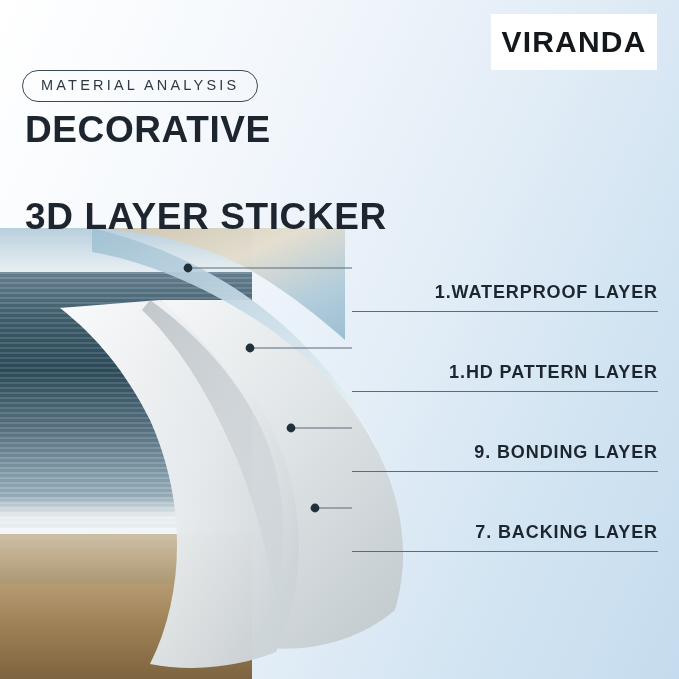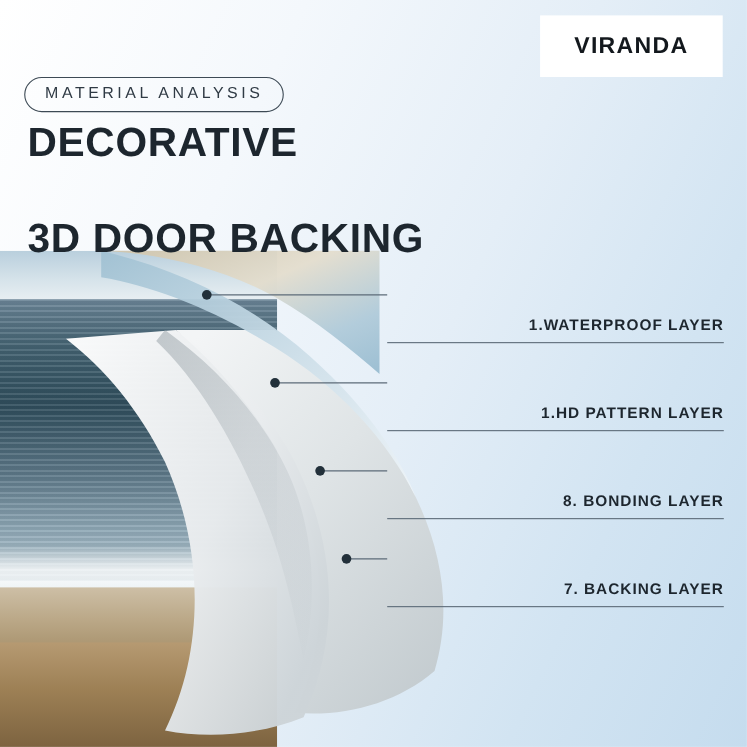--- a/index.html
+++ b/index.html
@@ -55,42 +55,42 @@
     right: 22px;
     top: 14px;
     width: 166px;
     height: 56px;
     background: #ffffff;
     display: flex;
     align-items: center;
     justify-content: center;
   }
   .brand-text {
-    font-size: 21px;
+    font-size: 30px;
     font-weight: 700;
     letter-spacing: 1.2px;
     color: #13181d;
   }
 
   
   .labels {
     position: absolute;
     left: 352px;
     top: 232px;
     width: 306px;
   }
   .label-row {
     position: relative;
     height: 80px;
   }
   .label-text {
     position: absolute;
     right: 0;
     bottom: 9px;
-    font-size: 14px;
+    font-size: 18px;
     font-weight: 600;
     letter-spacing: 0.9px;
     color: #1d262e;
     white-space: nowrap;
   }
   .label-rule {
     position: absolute;
     right: 0;
     bottom: 0;
     width: 100%;
@@ -225,21 +225,21 @@
 
       <path d="M150,300 C200,336 240,382 262,430 C284,478 290,540 276,600
                C268,560 258,510 238,462 C214,404 182,348 142,310 Z" fill="url(#gradShadow)"></path>
     </svg>
   </div>
 
   <div class="eyebrow">MATERIAL ANALYSIS</div>
 
   <div class="title-block">
     <div class="title-line">DECORATIVE</div>
-    <div class="title-line">3D DOOR BACKING</div>
+    <div class="title-line">3D LAYER STICKER</div>
   </div>
 
   <div class="brand-box">
     <span class="brand-text">VIRANDA</span>
   </div>
 
   <svg class="leaders" viewBox="0 0 679 679">
     <line x1="188" y1="268" x2="352" y2="268" stroke="#5d6b78" stroke-width="1.1"></line>
     <circle cx="188" cy="268" r="4.4" fill="#22303a"></circle>
 
@@ -256,21 +256,21 @@
   <div class="labels">
     <div class="label-row">
       <div class="label-text">1.WATERPROOF LAYER</div>
       <div class="label-rule"></div>
     </div>
     <div class="label-row">
       <div class="label-text">1.HD PATTERN LAYER</div>
       <div class="label-rule"></div>
     </div>
     <div class="label-row">
-      <div class="label-text">8. BONDING LAYER</div>
+      <div class="label-text">9. BONDING LAYER</div>
       <div class="label-rule"></div>
     </div>
     <div class="label-row">
       <div class="label-text">7. BACKING LAYER</div>
       <div class="label-rule"></div>
     </div>
   </div>
 
 </div>
 

